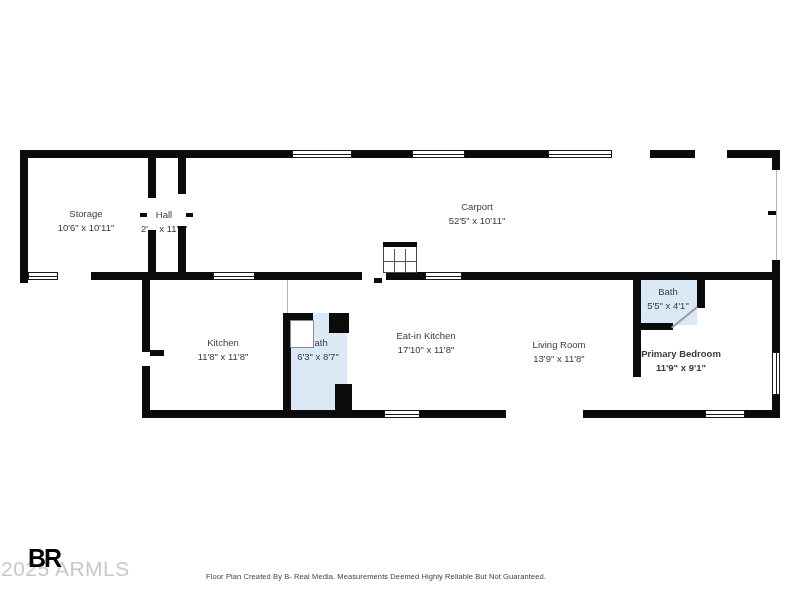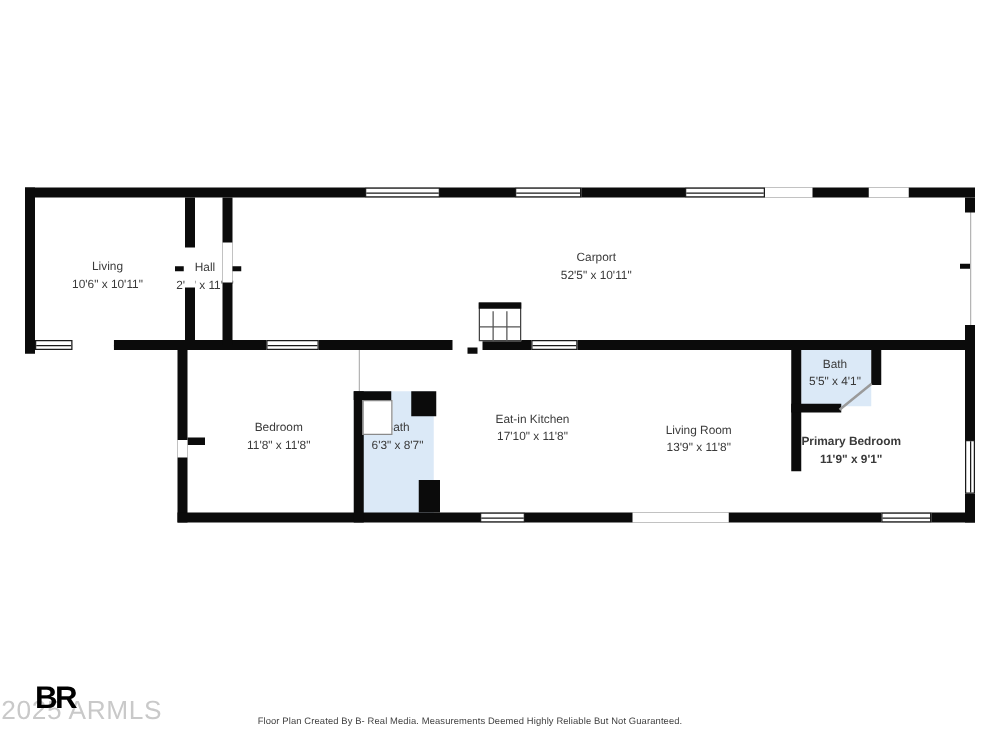--- a/index.html
+++ b/index.html
@@ -99,33 +99,33 @@
       <div class="tick" style="left: 374px; top: 278px; width: 8px; height: 5px;"></div>
       <div class="tick" style="left: 140px; top: 213px; width: 7px; height: 4px;"></div>
       <div class="tick" style="left: 186px; top: 213px; width: 7px; height: 4px;"></div>
       <div class="tick" style="left: 768px; top: 211px; width: 8px; height: 4px;"></div>
       <div class="tick" style="left: 383px; top: 242px; width: 34px; height: 5px;"></div>
       <div class="doorrect" style="left: 290px; top: 320px; width: 24px; height: 28px;"></div>
       <div class="diag" style="left: 671px; top: 327px; width: 33px; height: 2px; transform: rotate(-39deg);"></div>
     </div>
 
   <div class="rlabel" style="left:26px;top:207px;width:120px;">
-    <div>Living</div>
+    <div>Storage</div>
     <div>10'6" x 10'11"</div>
   </div>
   <div class="rlabel" style="left:138px;top:208px;width:52px;">
     <div>Hall</div>
     <div>2'8" x 11'0"</div>
   </div>
   <div class="rlabel" style="left:397px;top:200px;width:160px;">
     <div>Carport</div>
     <div>52'5" x 10'11"</div>
   </div>
   <div class="rlabel" style="left:163px;top:336px;width:120px;">
-    <div>Bedroom</div>
+    <div>Kitchen</div>
     <div>11'8" x 11'8"</div>
   </div>
   <div class="rlabel" style="left:286px;top:336px;width:64px;">
     <div>Bath</div>
     <div>6'3" x 8'7"</div>
   </div>
   <div class="rlabel" style="left:338px;top:329px;width:120px;padding-left:28px;">
     <div>Eat-in Kitchen</div>
     <div>17'10" x 11'8"</div>
   </div>

